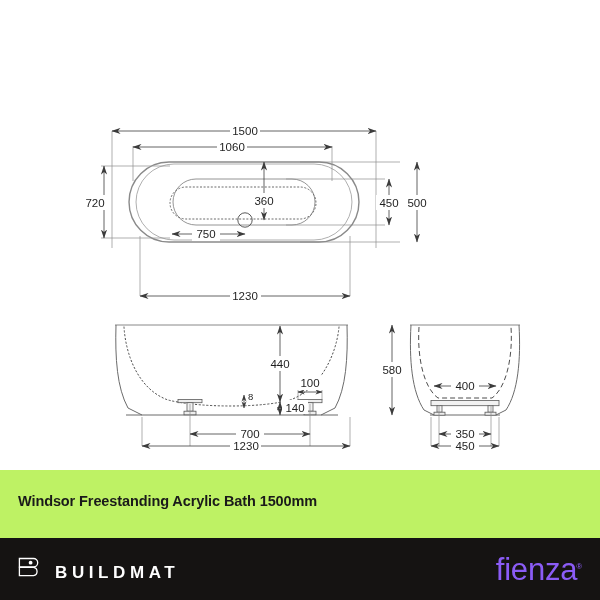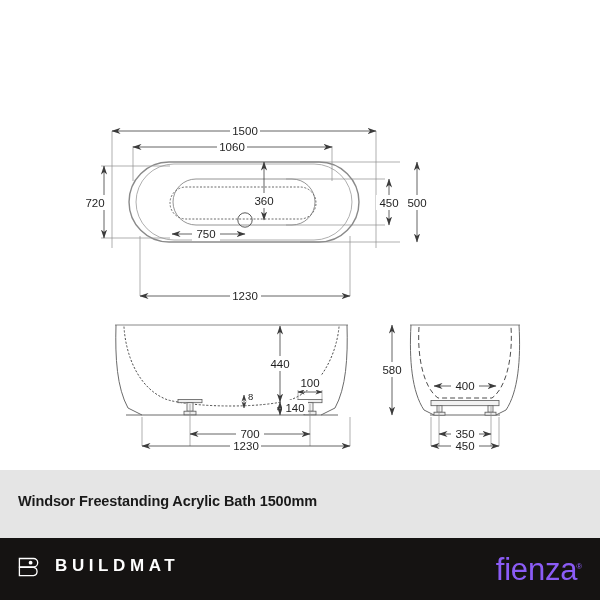--- a/index.html
+++ b/index.html
@@ -23,21 +23,21 @@
     background:#ffffff;
     margin-top:48px;
   }
   #drawing svg { display:block; }
 
   
   #title-bar {
     position:absolute;
     left:0; top:470px;
     width:600px; height:68px;
-    background:#e5e5e5;
+    background:#bef264;
   }
   #product-title {
     position:absolute;
     left:18px; top:23px;
     font-size:14.5px;
     font-weight:bold;
     color:#1a1a1a;
     letter-spacing:-0.1px;
     white-space:nowrap;
   }
@@ -47,21 +47,21 @@
     position:absolute;
     left:0; top:538px;
     width:600px; height:62px;
     background:#151312;
   }
   #buildmat {
     position:absolute;
     left:18px; top:50%;
     transform:translateY(-50%);
     display:flex;
-    align-items:flex-start;
+    align-items:flex-end;
     gap:11px;
   }
   #buildmat-mark { display:block; }
   #buildmat-word {
     font-size:17px;
     font-weight:bold;
     color:#ffffff;
     letter-spacing:4.6px;
     line-height:1;
   }

